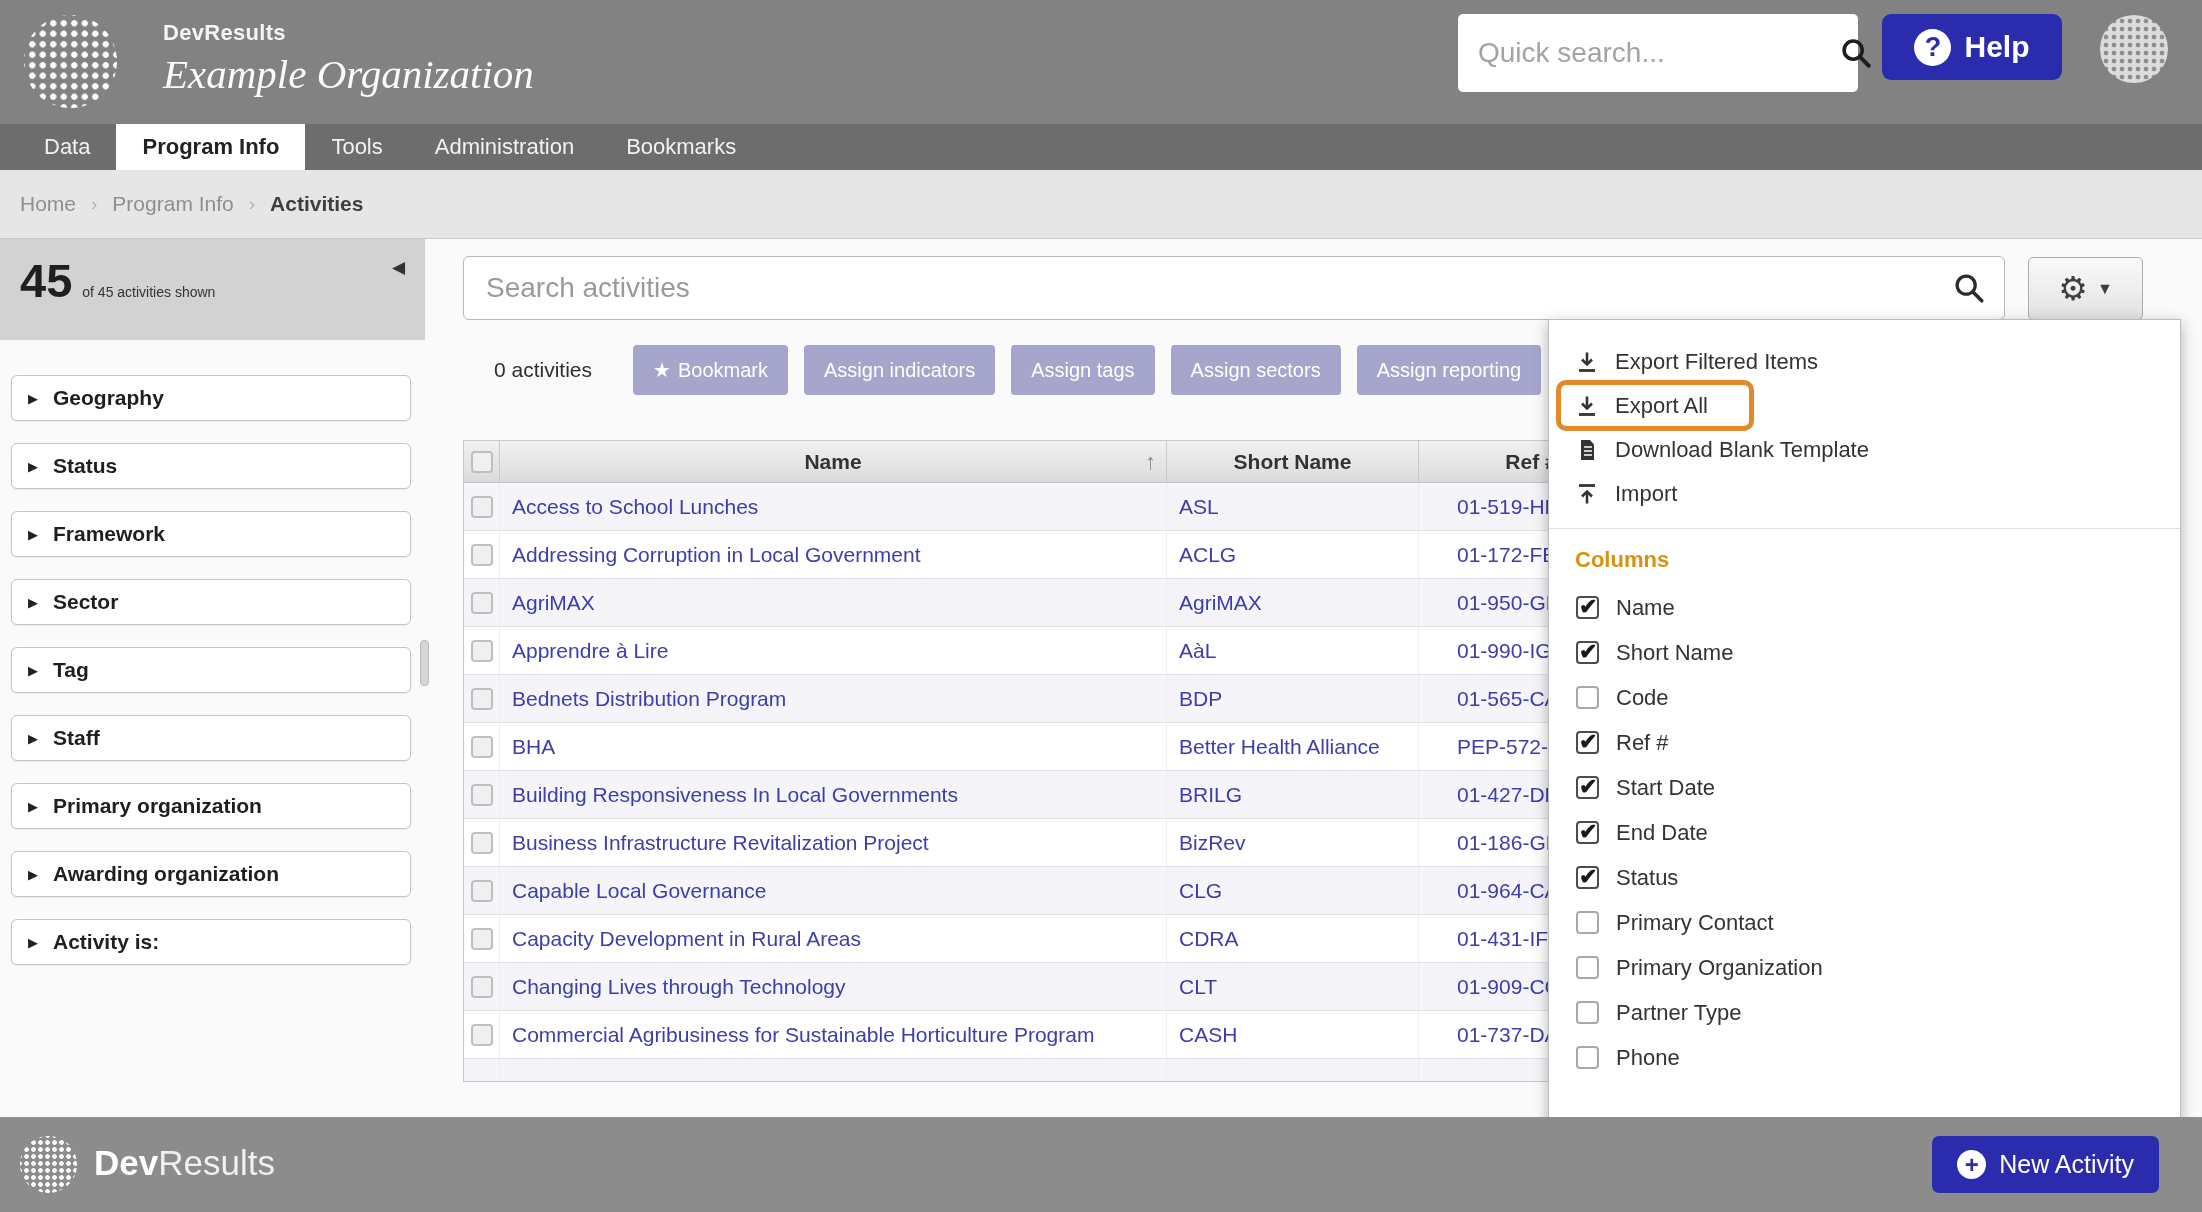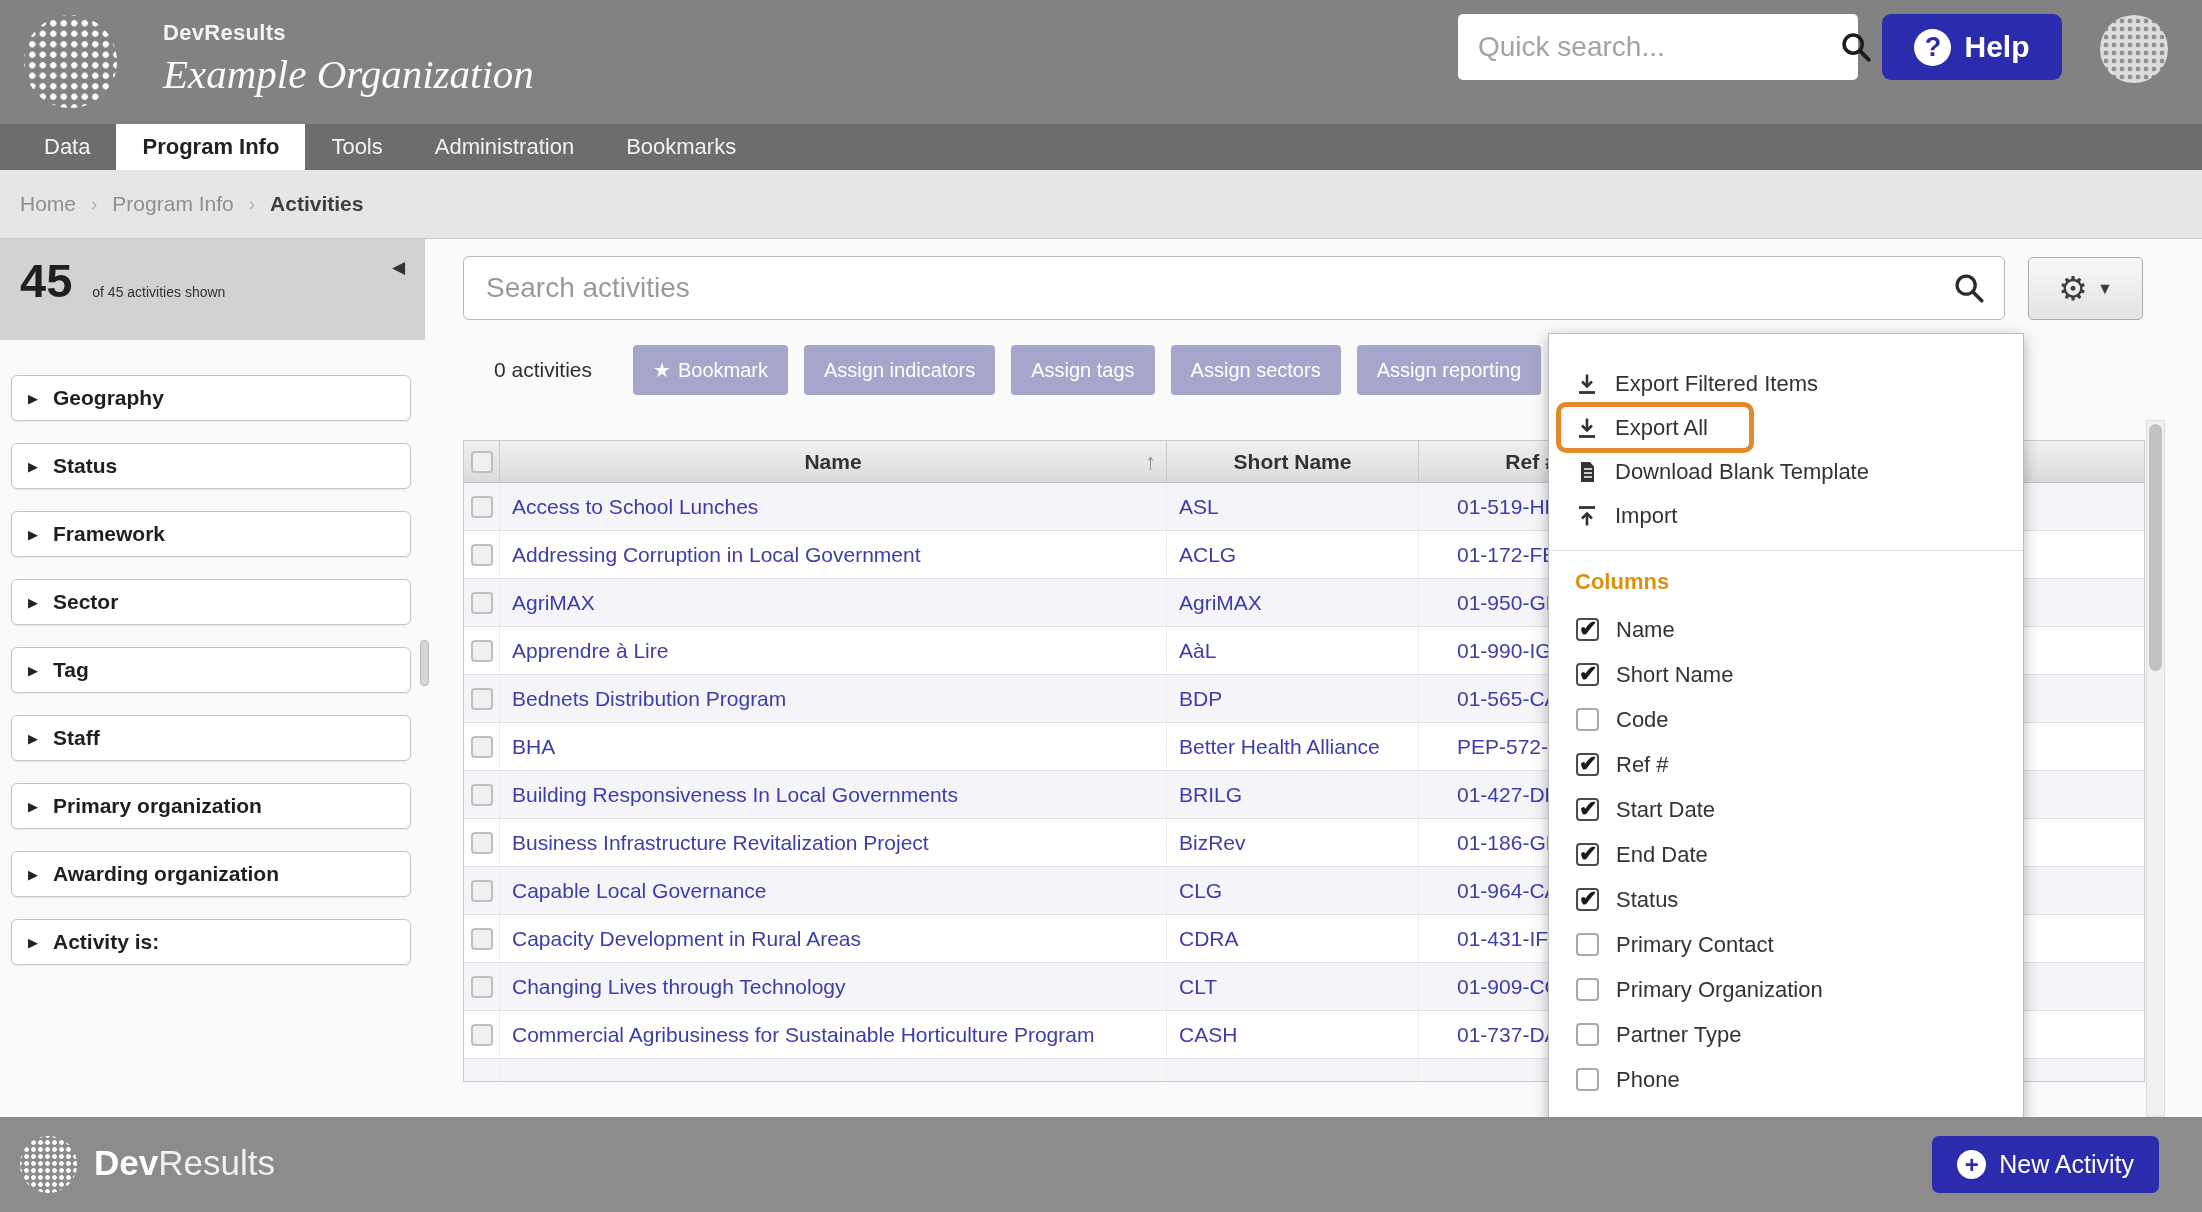--- a/index.html
+++ b/index.html
@@ -7,21 +7,21 @@
   body { font-family:"Liberation Sans", sans-serif; }
   .page { position:relative; width:2202px; height:1212px; background:#fafafa; overflow:hidden; }
 
   
   .header { position:absolute; top:0; left:0; right:0; height:124px; background:#828282; z-index:20; }
   .dotglobe { border-radius:50%; background-image:radial-gradient(#ffffff 2.8px, transparent 3.5px); background-size:10.5px 10.5px; background-position:3px 3px; }
   .brand-globe { position:absolute; left:24px; top:15px; width:93px; height:93px; }
   .brand-text { position:absolute; left:163px; top:20px; color:#f4f4f4; }
   .brand-small { font-size:22px; font-weight:bold; letter-spacing:.3px; }
   .brand-org { font-family:"Liberation Serif", serif; font-size:41px; margin-top:4px; color:#fbfbfb;font-style:italic; }
-  .quick-search { position:absolute; left:1458px; top:14px; width:400px; height:66px; background:#fff; border-radius:5px; display:flex; align-items:center; padding:0 16px 0 20px; }
+  .quick-search { position:absolute; left:1458px; top:14px; width:400px; height:78px; background:#fff; border-radius:5px; display:flex; align-items:center; padding:0 16px 0 20px; }
   .quick-search input { flex:1; border:none; outline:none; font-size:28px; color:#333; font-family:inherit; background:transparent; }
   .quick-search input::placeholder { color:#a3a3a3; }
   .mag-icon { width:34px; height:34px; flex:0 0 auto; }
   .help-btn { position:absolute; left:1882px; top:14px; width:180px; height:66px; background:#2b2bad; border-radius:9px; display:flex; align-items:center; justify-content:center; gap:13px; cursor:pointer; }
   .q-circle { width:37px; height:37px; border-radius:50%; background:#fff; color:#2b2bad; font-weight:bold; font-size:27px; display:flex; align-items:center; justify-content:center; }
   .help-label { color:#fff; font-size:30px; font-weight:bold; }
   .user-globe { position:absolute; right:34px; top:15px; width:68px; height:68px; border-radius:50%; background-color:#dcdcdc; background-image:radial-gradient(#8f8f8f 2px, transparent 2.7px); background-size:8px 8px; background-position:2px 2px; cursor:pointer; }
 
   
   .nav { position:absolute; top:124px; left:0; right:0; height:46px; background:#6d6d6d; display:flex; padding-left:18px; z-index:20;align-items:center; }
@@ -30,21 +30,21 @@
 
   
   .crumbs { position:absolute; top:170px; left:0; right:0; height:69px; background:#e6e6e6; border-bottom:1px solid #cacaca; display:flex; align-items:center; padding-left:20px; gap:15px; font-size:21px; color:#8f8f8f; z-index:20; }
   .crumb { cursor:pointer; }
   .crumb-sep { color:#b3b3b3; font-size:19px; }
   .crumb.current { color:#3f3f3f; font-weight:bold; cursor:default; }
 
   
   .sidebar { position:absolute; top:239px; left:0; width:425px; bottom:95px; }
   .countbox { height:101px; background:#d2d2d2; position:relative; padding:14px 0 0 20px; }
-  .count-line { display:flex; align-items:baseline; gap:20px; }
+  .count-line { display:flex; align-items:baseline; gap:10px; }
   .count-num { font-size:47px; font-weight:bold; color:#1f1f1f; }
   .count-suffix { font-size:14px; color:#333; }
   .collapse-arrow { position:absolute; top:18px; right:20px; font-size:17px; color:#333; cursor:pointer; }
   .filters { margin-top:35px; padding:0 14px 0 11px; display:flex; flex-direction:column; gap:22px; }
   .filter { height:46px; background:#fff; border:1px solid #c6c6c6; border-radius:6px; display:flex; align-items:center; gap:15px; padding-left:16px; box-shadow:0 1px 2px rgba(0,0,0,.07); cursor:pointer; }
   .filter .f-arrow { font-size:13px; color:#222; }
   .filter .f-label { font-size:21px; font-weight:bold; color:#1f1f1f; }
   .split-handle { position:absolute; left:420px; top:640px; width:9px; height:46px; background:#d6d6d6; border:1px solid #b9b9b9; border-radius:4px; cursor:col-resize; z-index:3; }
 
   
@@ -76,21 +76,21 @@
   .c-ref { padding-left:38px; }
   .link { color:#3d3dab; text-decoration:none; white-space:nowrap; cursor:pointer; }
   .rcheck { width:22px; height:22px; border:2px solid #bfbfbf; background:#f0f0f0; border-radius:4px; display:inline-block; cursor:pointer; }
   .trow.partial { height:22px; border-bottom:none; }
 
   
   .vscroll { position:absolute; left:2146px; top:420px; width:19px; height:697px; background:#f1f1f1; border:1px solid #dcdcdc; z-index:4; }
   .vthumb { position:absolute; top:3px; left:2px; width:13px; height:247px; background:#c2c2c2; border-radius:7px; cursor:pointer; }
 
   
-  .menu { position:absolute; left:1548px; top:333px; width:476px; height:879px; background:#fff; border:1px solid #bdbdbd; box-shadow:0 4px 14px rgba(0,0,0,.28); padding-top:28px; z-index:5; }
+  .menu { position:absolute; left:1548px; top:319px; width:633px; height:879px; background:#fff; border:1px solid #bdbdbd; box-shadow:0 4px 14px rgba(0,0,0,.28); padding-top:20px; z-index:5; }
   .menu-item { height:44px; display:flex; align-items:center; gap:16px; padding-left:26px; font-size:22px; color:#333; cursor:pointer; position:relative; }
   .menu-item svg { flex:0 0 auto; }
   .hl-ring { position:absolute; left:7px; top:-4px; width:198px; height:51px; border:5px solid #e2892b; border-radius:10px; pointer-events:none; }
   .menu-divider { border-top:1px solid #e0e0e0; margin:12px 0 6px; }
   .menu-columns-title { padding-left:26px; font-size:22px; font-weight:bold; color:#d8920e; margin:18px 0 12px; }
   .menu-check { height:45px; display:flex; align-items:center; gap:17px; padding-left:27px; font-size:22px; color:#333; cursor:pointer; }
   .cbox { width:23px; height:23px; border:2px solid #a8a8a8; border-radius:4px; background:#fff; position:relative; flex:0 0 auto; }
   .cbox.checked { border-color:#4c4c4c; }
   .cbox.checked::after { content:"✔"; position:absolute; left:1px; top:-4px; font-size:22px; font-weight:bold; color:#1a1a1a; }
 

